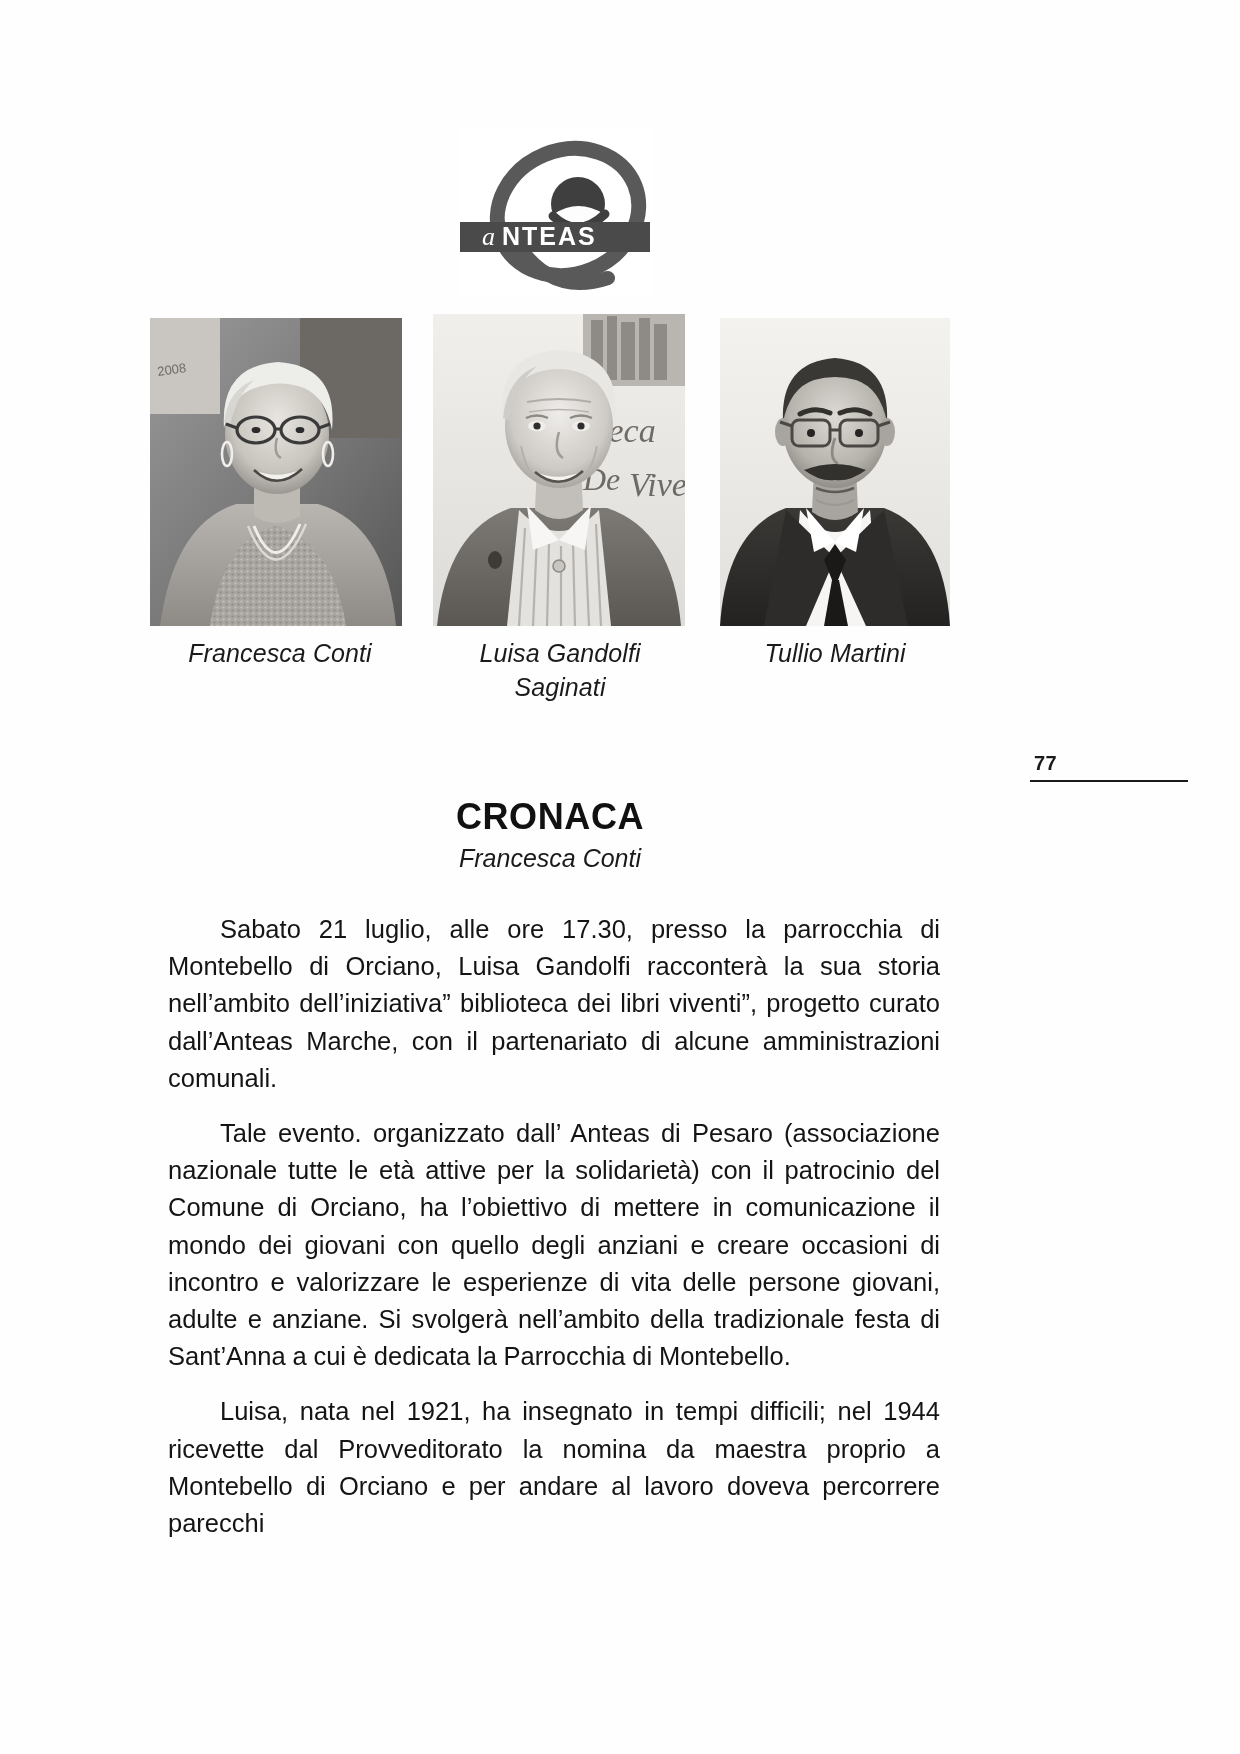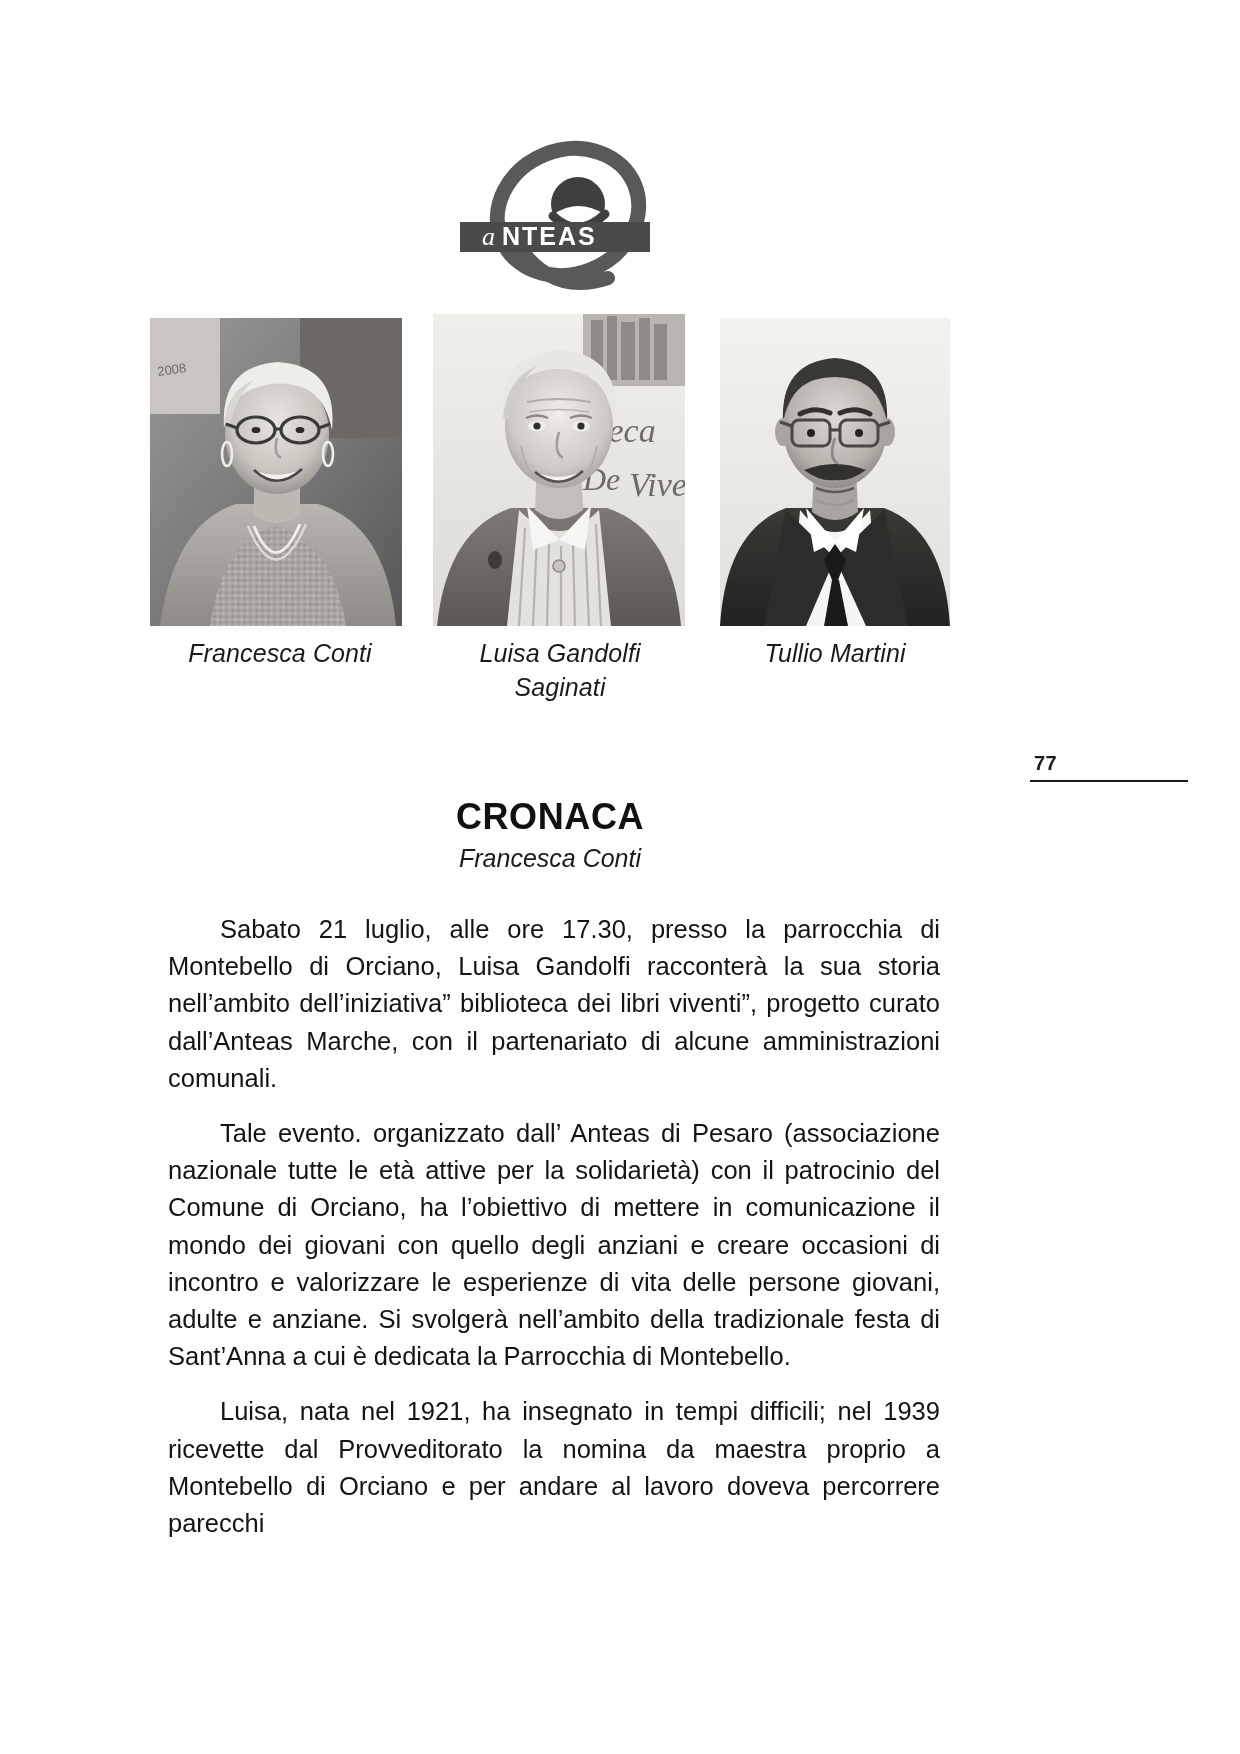--- a/index.html
+++ b/index.html
@@ -409,16 +409,16 @@
   </div>
 
   <div class="article-head">
     <div class="article-title">CRONACA</div>
     <div class="article-byline">Francesca Conti</div>
   </div>
 
   <div class="article-body">
     <p class="para">Sabato 21 luglio, alle ore 17.30, presso la parrocchia di Montebello di Orciano, Luisa Gandolfi racconterà la sua storia nell’ambito dell’iniziativa” biblioteca dei libri viventi”, progetto curato dall’Anteas Marche, con il partenariato di alcune amministrazioni comunali.</p>
     <p class="para">Tale  evento. organizzato dall’  Anteas di Pesaro (associazione nazionale tutte le età attive per la solidarietà) con il patrocinio del Comune di Orciano, ha l’obiettivo di mettere in comunicazione il mondo dei giovani con quello degli anziani e creare occasioni di incontro e valorizzare le esperienze di vita delle persone giovani, adulte e anziane. Si svolgerà nell’ambito della  tradizionale  festa di Sant’Anna a cui è dedicata  la Parrocchia di Montebello.</p>
-    <p class="para">Luisa, nata nel 1921, ha insegnato in tempi difficili; nel 1939 ricevette dal Provveditorato la nomina da maestra proprio a Montebello di Orciano  e per andare al lavoro doveva percorrere parecchi</p>
+    <p class="para">Luisa, nata nel 1921, ha insegnato in tempi difficili; nel 1944 ricevette dal Provveditorato la nomina da maestra proprio a Montebello di Orciano  e per andare al lavoro doveva percorrere parecchi</p>
   </div>
 
 </div>
 
 </body></html>

